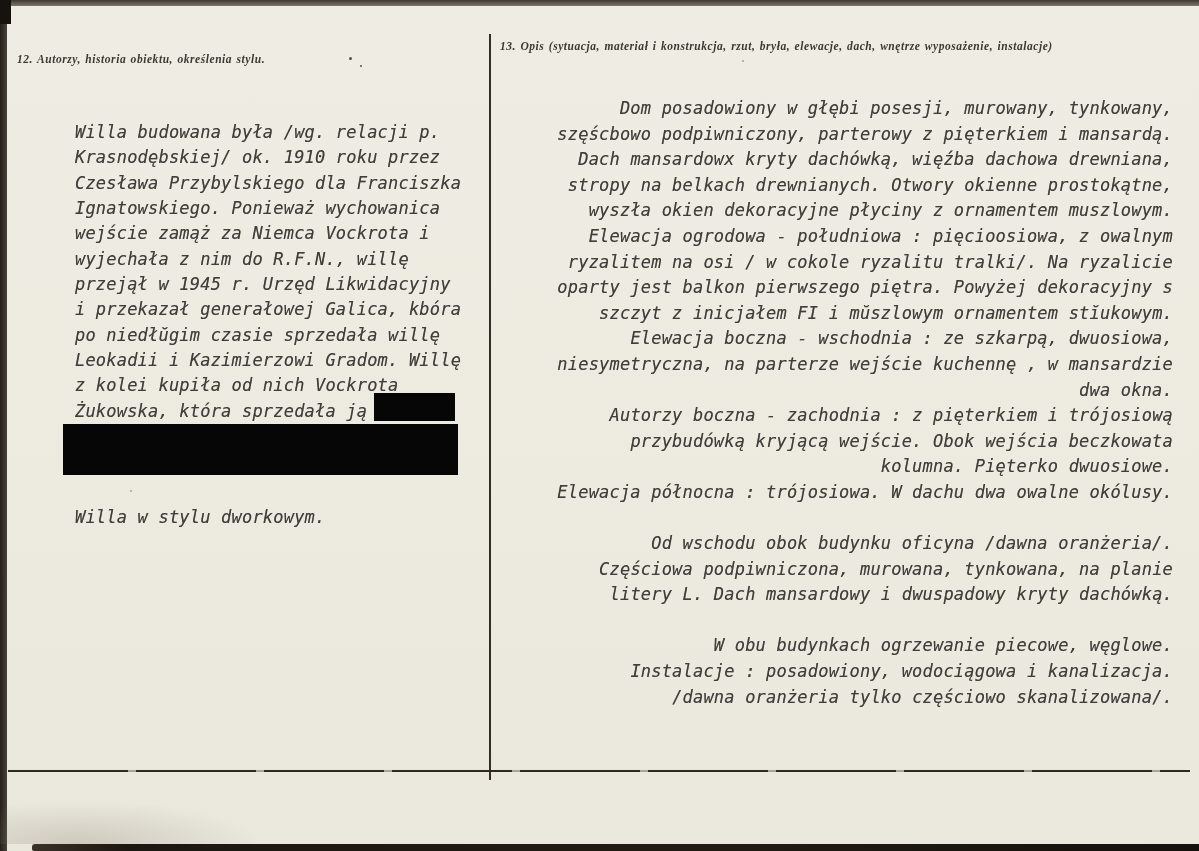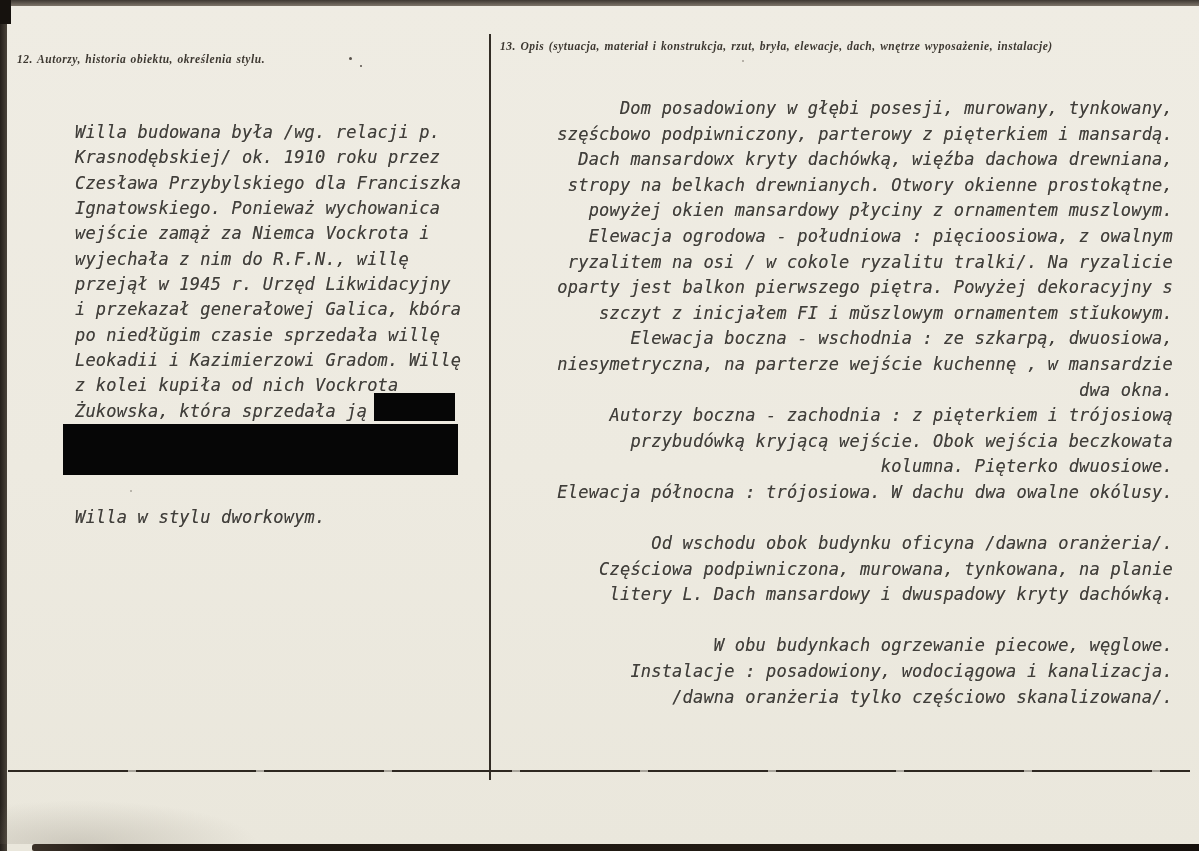--- a/index.html
+++ b/index.html
@@ -92,21 +92,21 @@
   <div class="redaction-inline"></div>
   <div class="redaction-block"></div>
 
   <div class="typed style-note">Willa w stylu dworkowym.</div>
 
   <div class="typed col-right">
     <div class="tline">Dom posadowiony w głębi posesji, murowany, tynkowany,</div>
     <div class="tline">szęścbowo podpiwniczony, parterowy z pięterkiem i mansardą.</div>
     <div class="tline">Dach mansardowx kryty dachówką, więźba dachowa drewniana,</div>
     <div class="tline">stropy na belkach drewnianych. Otwory okienne prostokątne,</div>
-    <div class="tline">powyżej okien mansardowy płyciny z ornamentem muszlowym.</div>
+    <div class="tline">wyszła okien dekoracyjne płyciny z ornamentem muszlowym.</div>
     <div class="tline">Elewacja ogrodowa - południowa : pięcioosiowa, z owalnym</div>
     <div class="tline">ryzalitem na osi / w cokole ryzalitu tralki/. Na ryzalicie</div>
     <div class="tline">oparty jest balkon pierwszego piętra. Powyżej dekoracyjny s</div>
     <div class="tline">szczyt z inicjałem FI i mŭszlowym ornamentem stĭukowym.</div>
     <div class="tline">Elewacja boczna - wschodnia : ze szkarpą, dwuosiowa,</div>
     <div class="tline">niesymetryczna, na parterze wejście kuchennę , w mansardzie</div>
     <div class="tline">dwa okna.</div>
     <div class="tline">Autorzy boczna - zachodnia : z pięterkiem i trójosiową</div>
     <div class="tline">przybudówką kryjącą wejście. Obok wejścia beczkowata</div>
     <div class="tline">kolumna. Pięterko dwuosiowe.</div>

